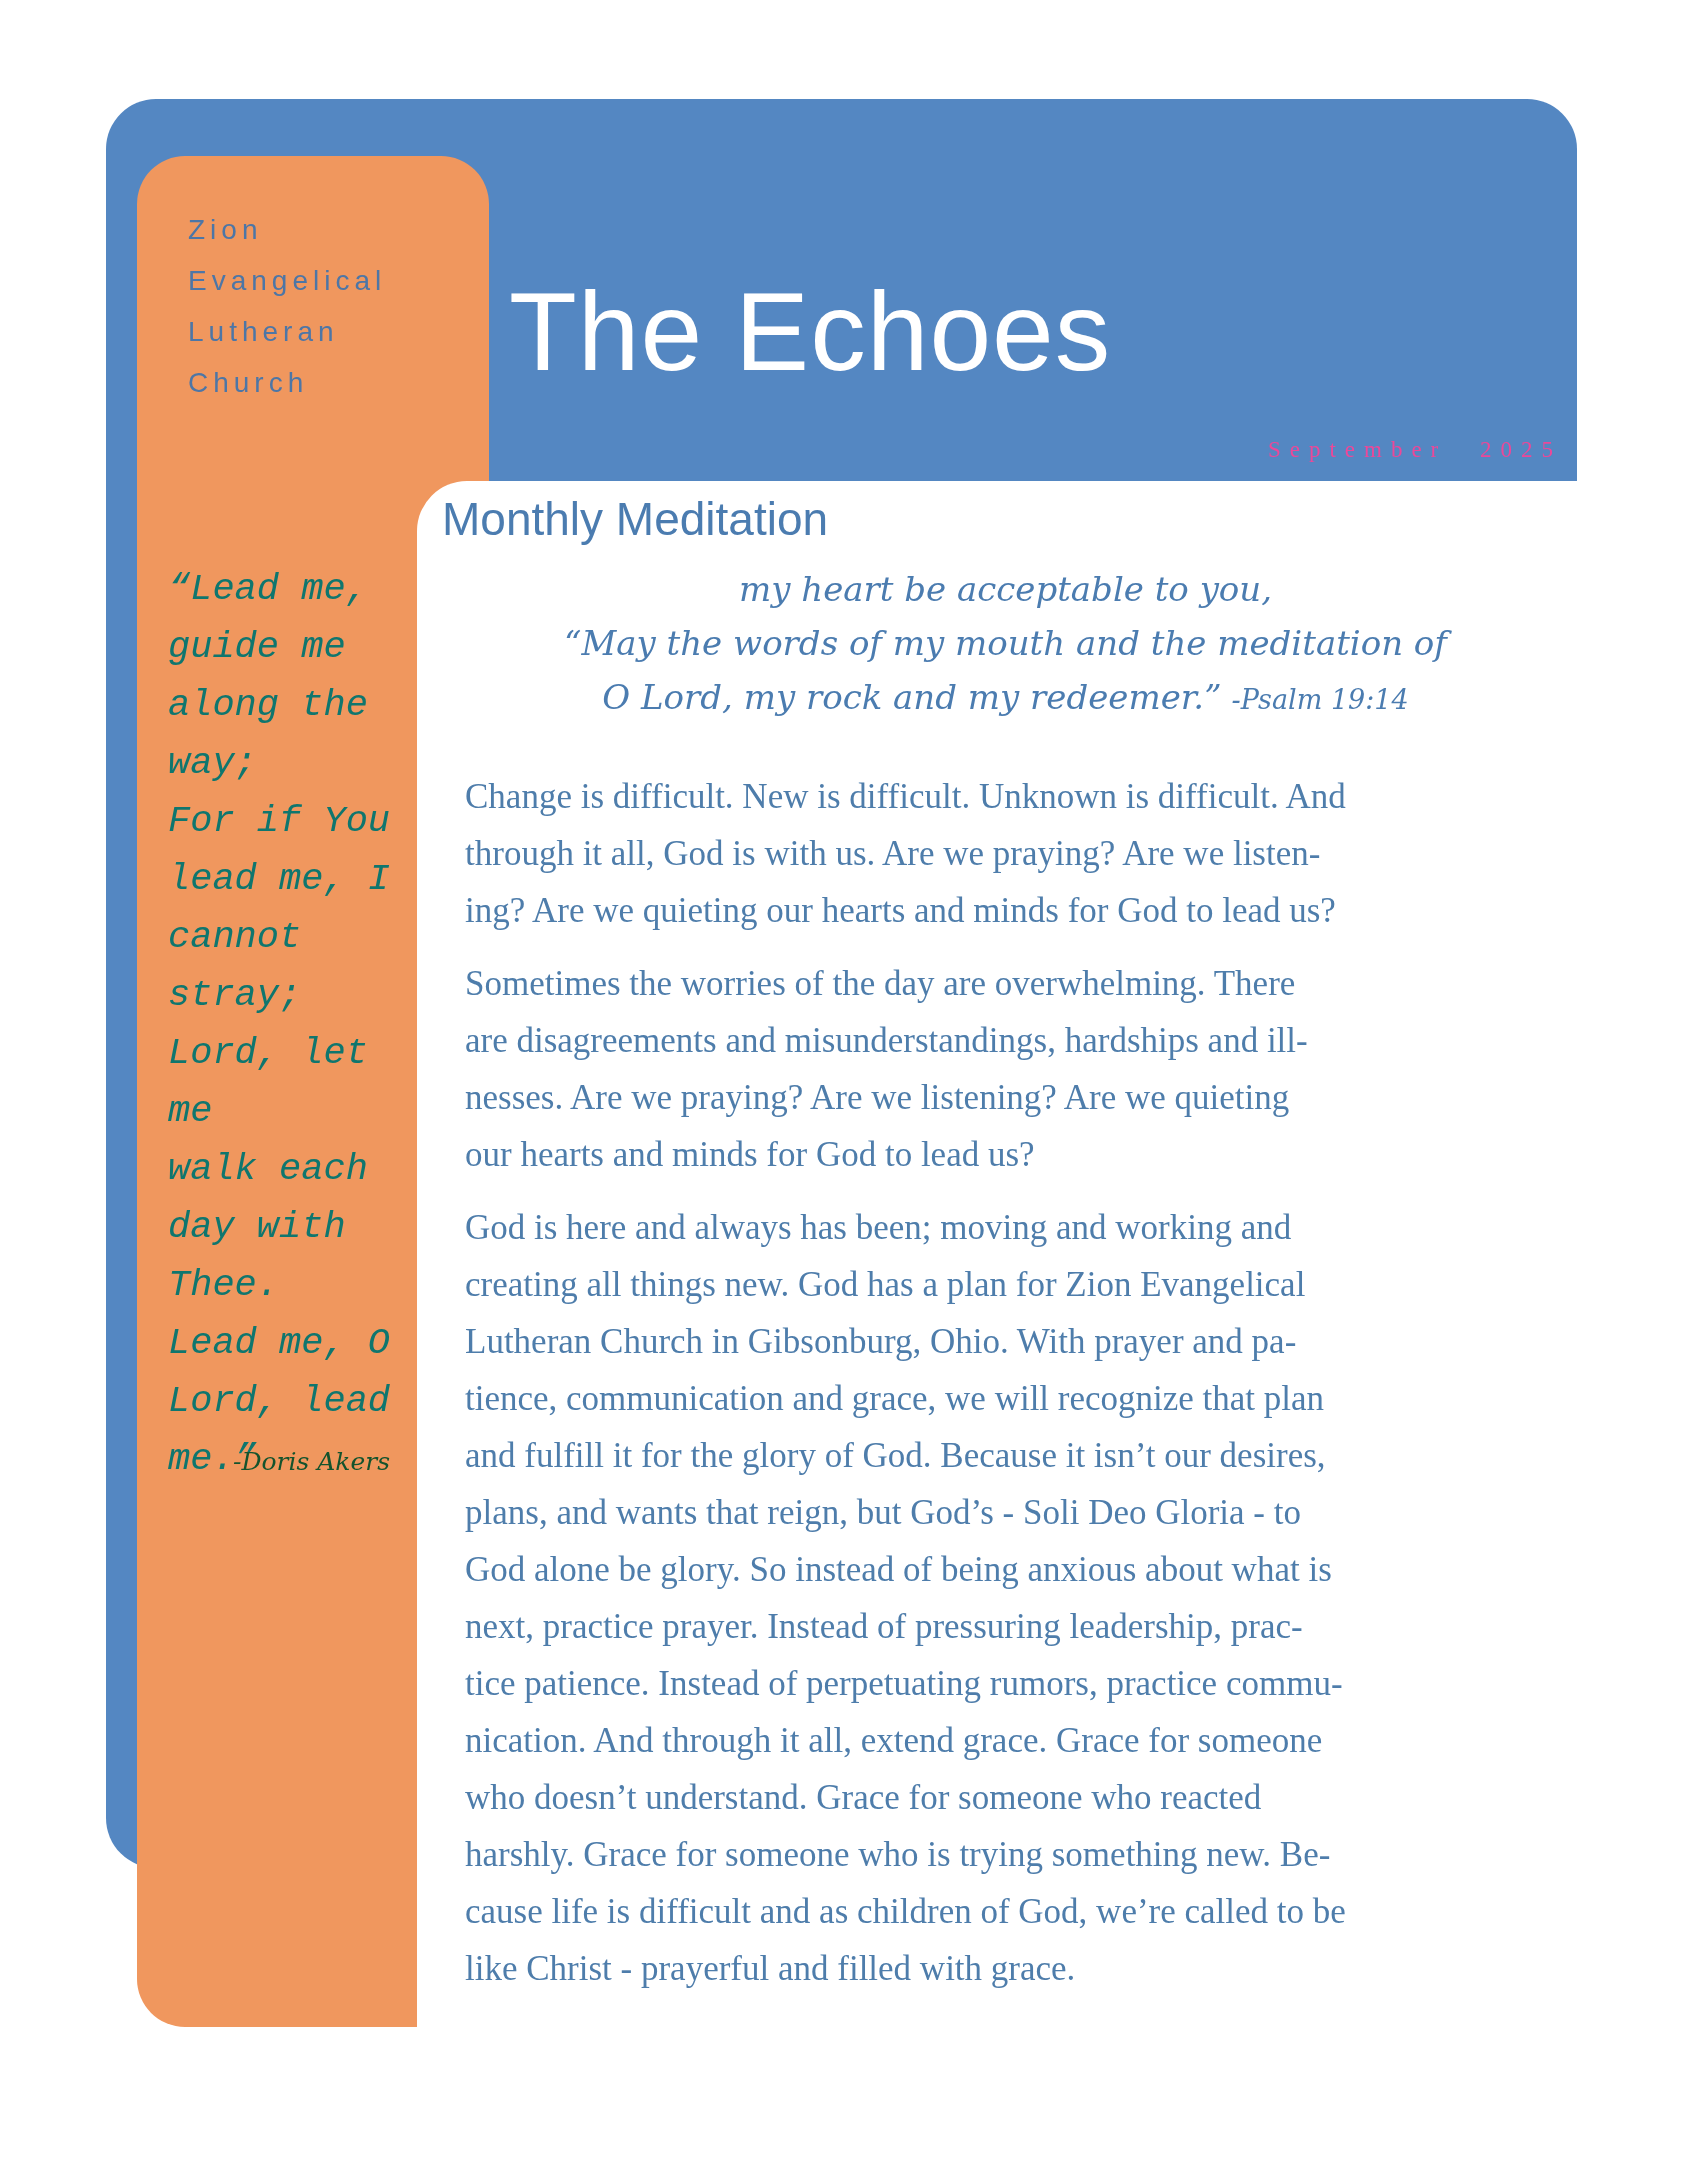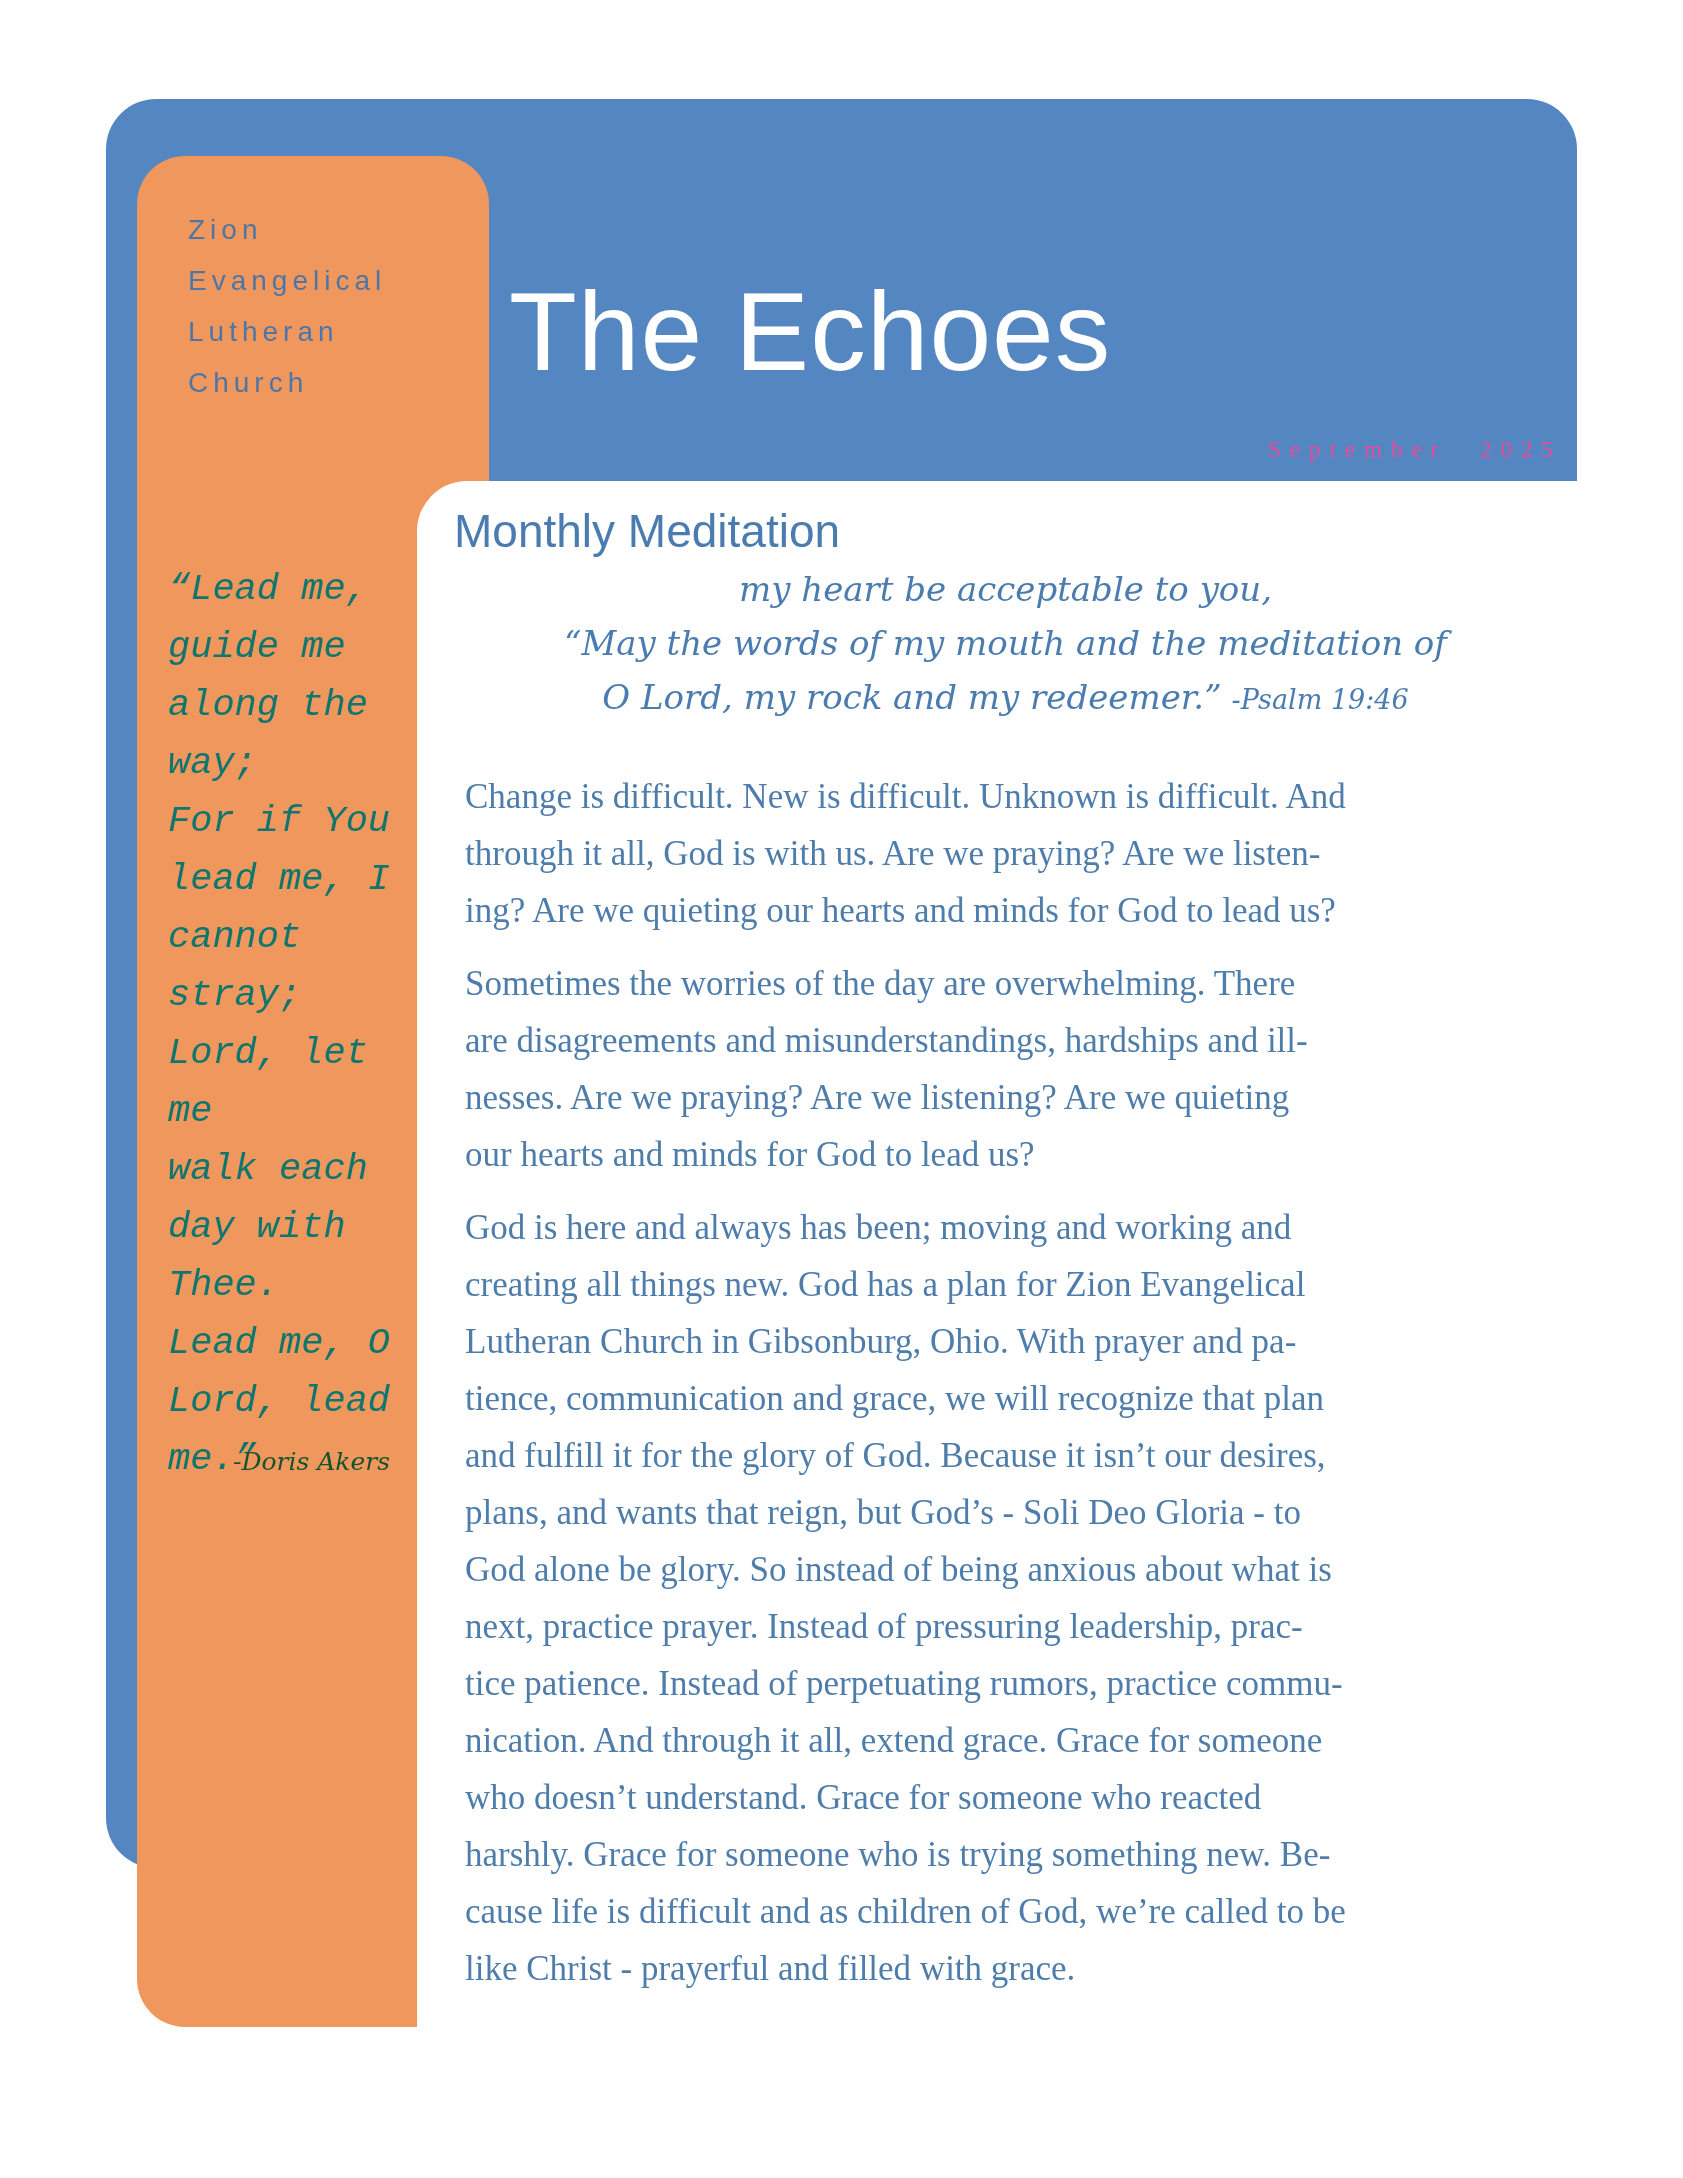--- a/index.html
+++ b/index.html
@@ -89,21 +89,21 @@
     z-index: 4;
     font-family: "DejaVu Serif", serif;
     font-style: italic;
     font-size: 25px;
     color: #14532d;
   }
   
   .heading {
     position: absolute;
     left: 442px; top: 493px;
-    margin: 12px;
+    margin: 0;
     z-index: 4;
     font-family: "Liberation Sans", sans-serif;
     font-weight: 400;
     font-size: 46px;
     line-height: 1.15;
     color: #4b7cb0;
   }
   .quote {
     position: absolute;
     left: 436px; top: 562px;
@@ -169,21 +169,21 @@
 Lord, lead
 me.”</div>
 
   <div class="poem-attribution">-Doris Akers</div>
 
   <h2 class="heading">Monthly Meditation</h2>
 
   <div class="quote">
     <div>my heart be acceptable to you,</div>
     <div>“May the words of my mouth and the meditation of</div>
-    <div><span>O Lord, my rock and my redeemer.”</span><span class="citation">-Psalm 19:46</span></div>
+    <div><span>O Lord, my rock and my redeemer.”</span><span class="citation">-Psalm 19:14</span></div>
   </div>
 
   <div class="body-text">
     <p>Change is difficult. New is difficult. Unknown is difficult. And
 through it all, God is with us. Are we praying? Are we listen-
 ing? Are we quieting our hearts and minds for God to lead us?</p>
     <p>Sometimes the worries of the day are overwhelming.  There
 are disagreements and misunderstandings, hardships and ill-
 nesses.  Are we praying?  Are we listening? Are we quieting
 our hearts and minds for God to lead us?</p>

